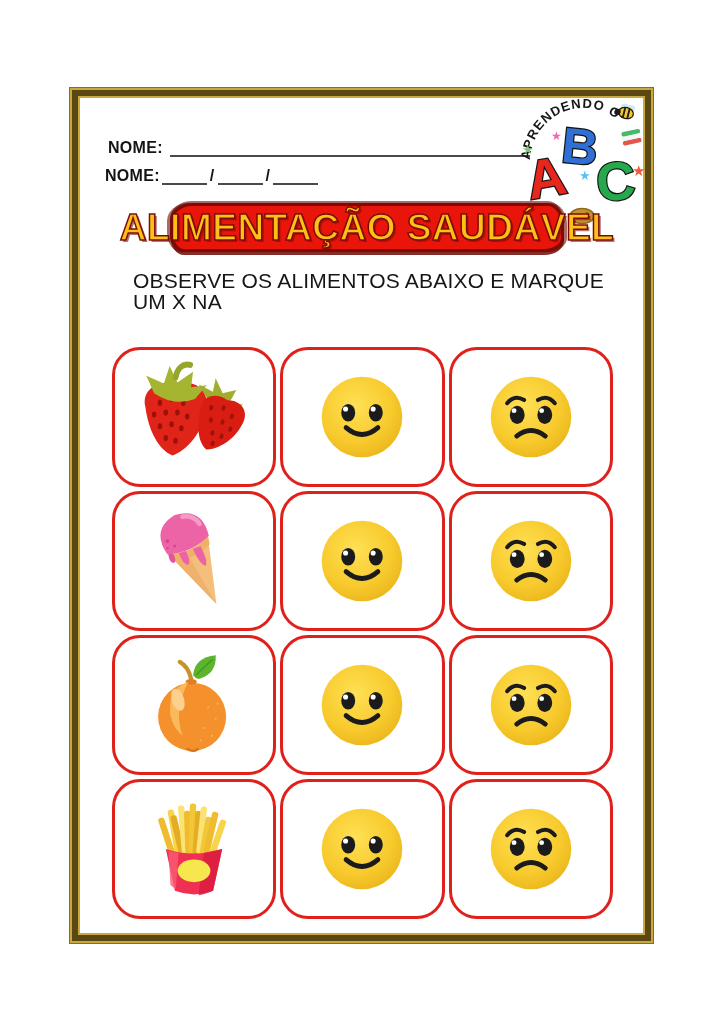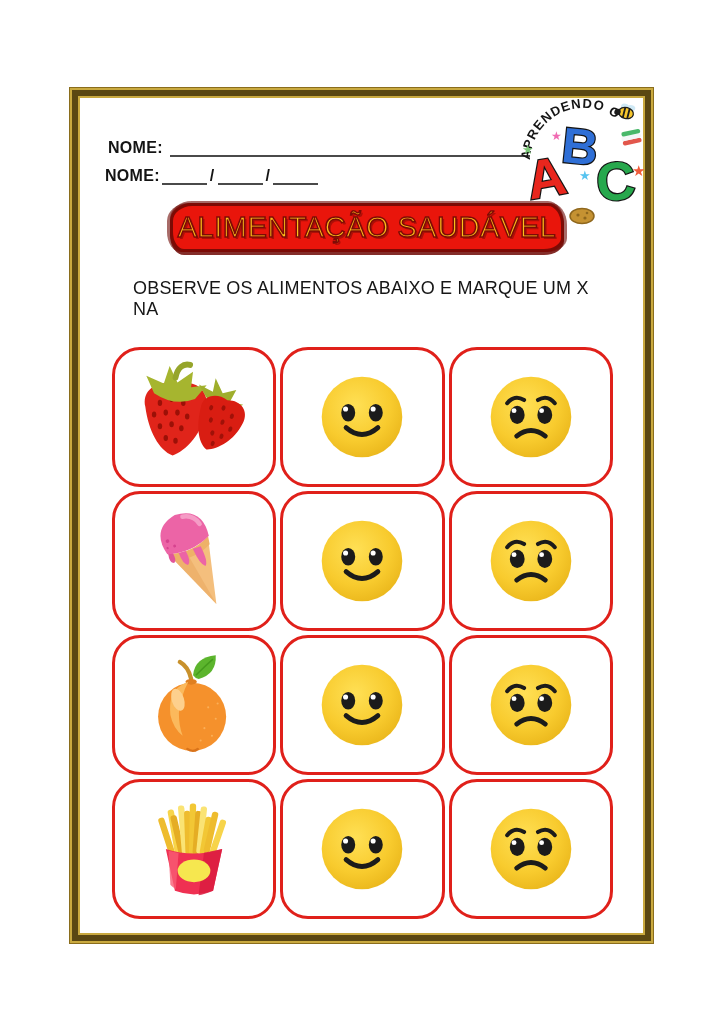--- a/index.html
+++ b/index.html
@@ -32,28 +32,28 @@
   .banner{
     position:absolute;left:170px;top:203px;width:394px;height:49px;
     background:var(--banner-bg,#e9150b);
     border:3px solid var(--banner-outline,#7c0b05);
     border-radius:22px 16px 20px 14px / 18px 22px 14px 20px;
     box-shadow:0 3px 0 rgba(110,8,4,.85), 0 -2px 0 rgba(110,8,4,.6),
                3px 0 0 rgba(110,8,4,.6), -3px 0 0 rgba(110,8,4,.6);
     display:flex;align-items:center;justify-content:center;box-sizing:border-box;
   }
   .banner-text{
-    font-size:29px;font-weight:400;letter-spacing:.5px;white-space:nowrap;
+    font-size:37px;font-weight:700;letter-spacing:.5px;white-space:nowrap;
     color:var(--title-color,#fdc019);
     -webkit-text-stroke:1.5px var(--banner-outline,#7c0b05);
     text-shadow:2px 2px 0 rgba(124,11,5,.55);
   }
   
-  .instructions{position:absolute;left:133px;top:278px;width:480px;
-    font-size:18px;line-height:21px;color:#161616;letter-spacing:.2px;}
+  .instructions{position:absolute;left:133px;top:270px;width:480px;
+    font-size:21px;line-height:21px;color:#161616;letter-spacing:.2px;}
   
   .grid{position:absolute;left:112px;top:347px;width:501px;
     display:grid;grid-template-columns:repeat(3,1fr);gap:4px;}
   .cell{height:140px;background:#fff;box-sizing:border-box;
     border:3px solid var(--card-border,#e0201a);border-radius:28px;
     display:flex;align-items:center;justify-content:center;overflow:hidden;}
   svg{display:block;}
 </style>
 </head>
 <body>

